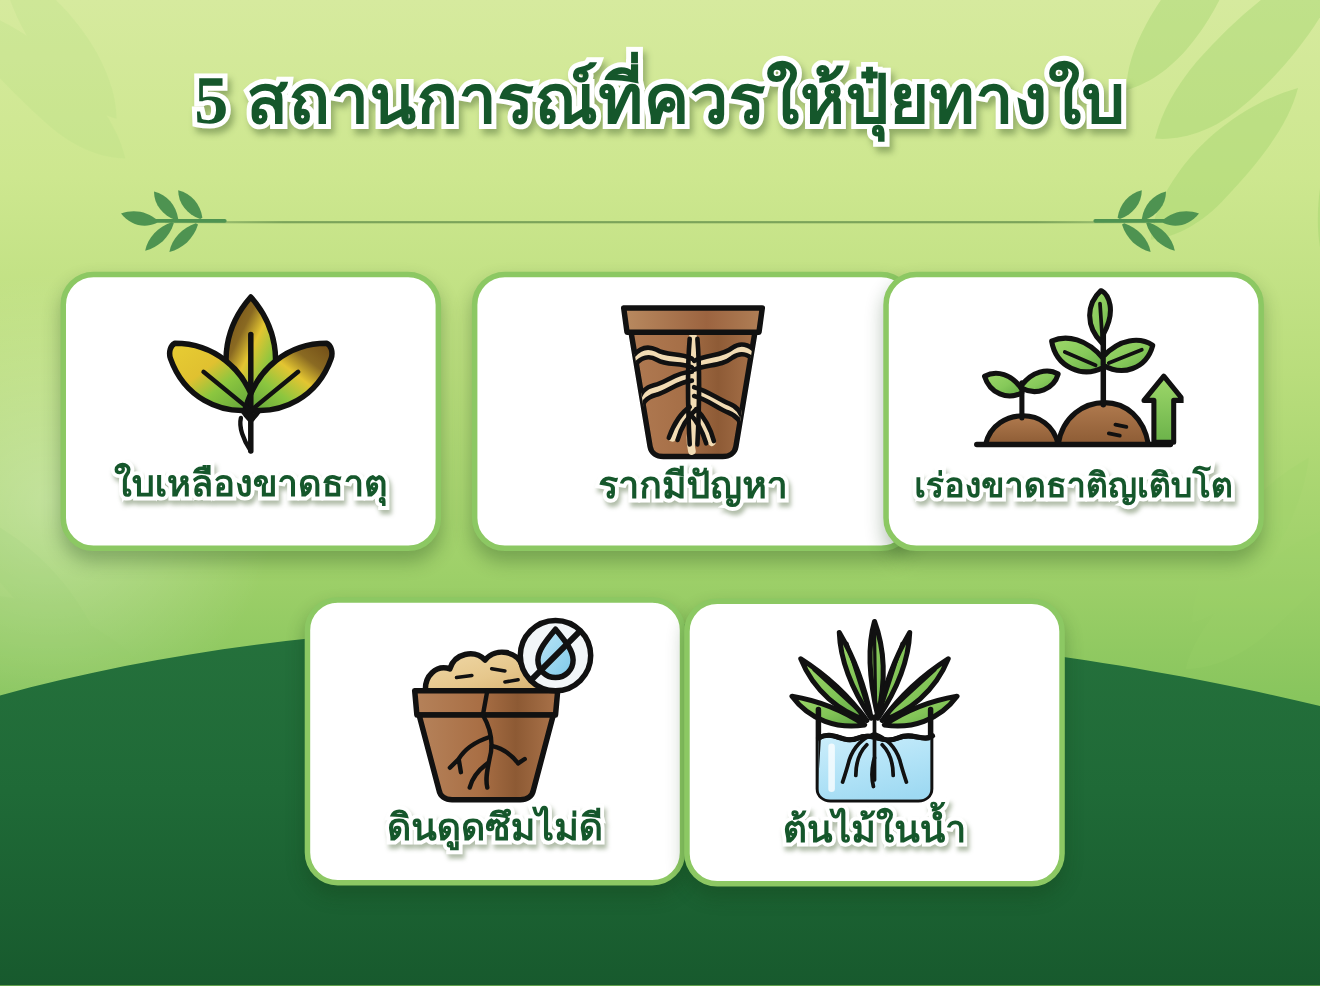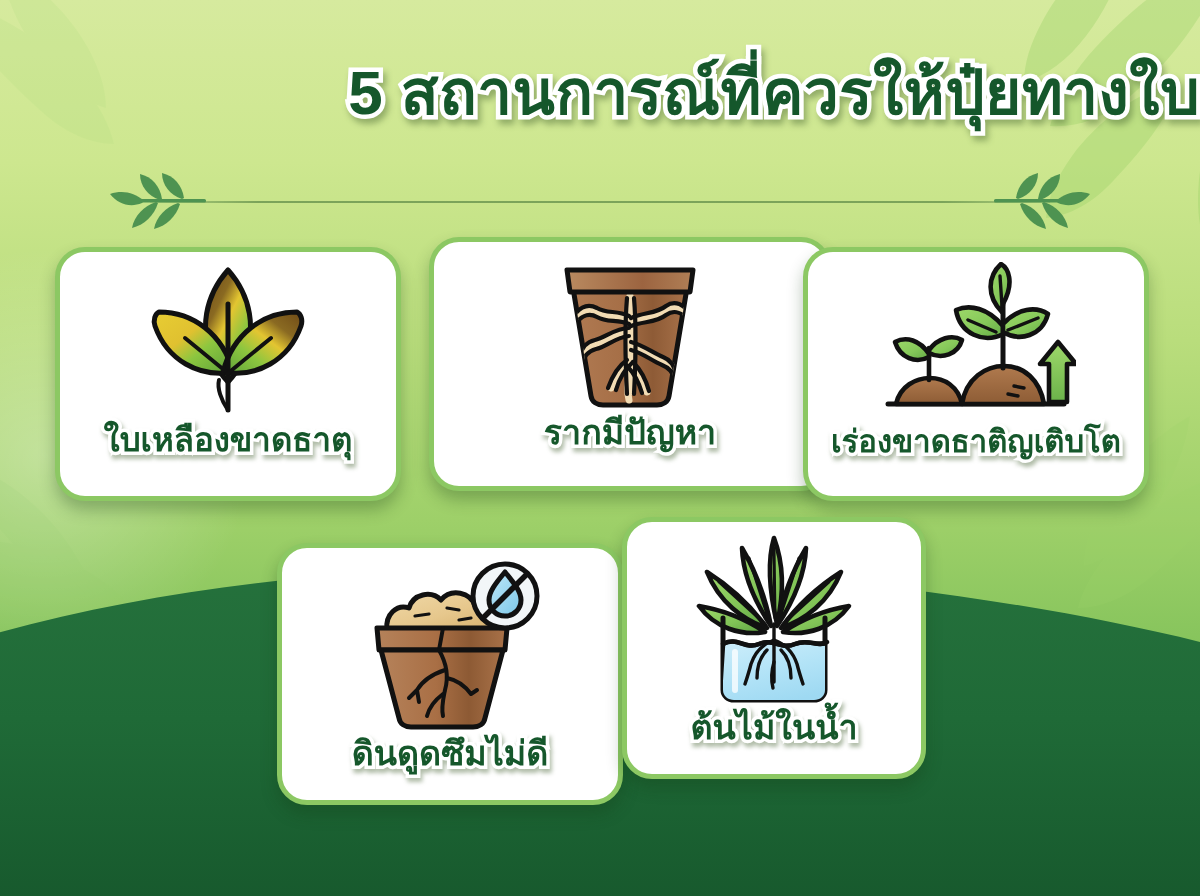--- a/index.html
+++ b/index.html
@@ -29,21 +29,22 @@
   }
 
   
   .hill{
     position:absolute; left:-40px; right:-40px; bottom:-10px; height:380px;
   }
 
   
   .header{
     position:absolute; left:0; right:0; top:58px;
-    text-align:right;
+    text-align:center;
+    font-family:Liberation Serif, serif;
   }
   .title{
     display:inline-block;
     font-size:62px;
     font-weight:bold;
     line-height:1.12;
     color:#15572b;
     letter-spacing:.5px;
     -webkit-text-stroke:9px #ffffff;
     paint-order:stroke fill;
@@ -92,25 +93,25 @@
     paint-order:stroke fill;
     filter:drop-shadow(2px 4px 2px rgba(60,90,40,.40));
     white-space:nowrap;
     line-height:1.2;
     padding-bottom:36px;
     text-align:center;
   }
 
   
   #card-1{ left:55px;  top:247px; width:346px; height:254px;justify-content:flex-end; }
-  #card-2{ left:429px; top:237px; width:402px; height:254px; }
+  #card-2{ left:429px; top:247px; width:402px; height:254px; }
   #card-3{ left:803px; top:247px; width:346px; height:254px; }
   
   #card-4{ left:248px; top:543px; width:346px; height:262px;margin-left:29px; }
-  #card-5{ left:622px; top:517px; width:304px; height:262px;align-items:center; }
+  #card-5{ left:622px; top:544px; width:346px; height:262px;align-items:center; }
 
   #card-3 .card-label{ font-size:31px; }
   #card-1 .card-label{ font-size:33px; }
 </style>
 </head>
 <body>
 
 <div id="stage">
 
   <svg class="bg-watermark wm-tr" width="360" height="330" viewBox="0 0 360 330">

